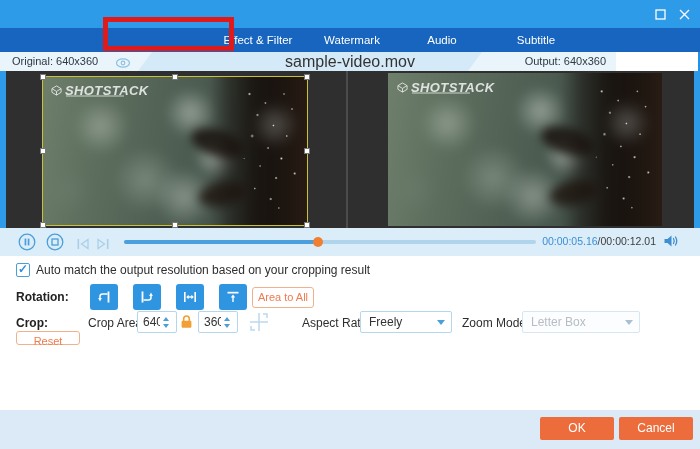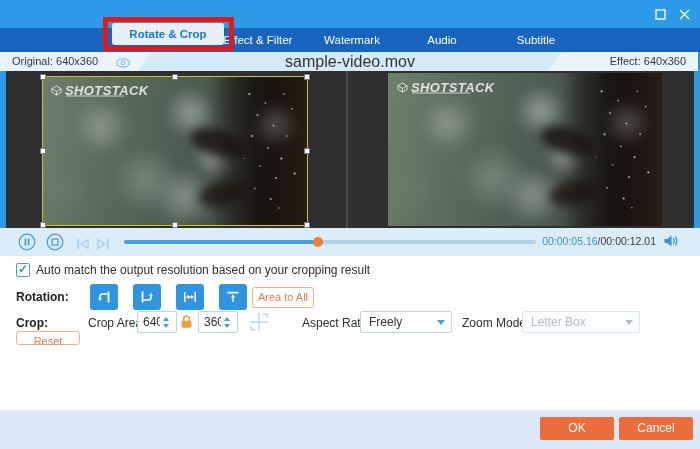--- a/index.html
+++ b/index.html
@@ -16,21 +16,21 @@
   
   .tabbar{position:absolute;left:0;top:28px;width:700px;height:24px;background:#1765BE;}
   .tab{position:absolute;top:0;height:24px;line-height:24px;color:#fff;font-size:11.5px;transform:translateX(-50%);white-space:nowrap;cursor:pointer;}
   .tab-active{
     position:absolute;left:112px;top:-5px;width:112px;height:22px;line-height:22px;
     background:#E8EFF6;color:#1778CF;font-size:11.5px;font-weight:bold;text-align:center;
     border-radius:3px;cursor:pointer;
   }
   .red-box{position:absolute;left:103px;top:-11px;width:131px;height:34px;border:5px solid #E01A1A;}
   
-  .infobar{position:absolute;left:0;top:52px;width:696px;height:19px;background:#D5EAF8;}
+  .infobar{position:absolute;left:0;top:52px;width:616px;height:19px;background:#D5EAF8;}
   .info-panel{position:absolute;top:0;height:19px;background:#EAF4FB;}
   .info-left{left:0;width:152px;clip-path:polygon(0 0,100% 0,calc(100% - 14px) 100%,0 100%);}
   .info-right{right:0;width:148px;clip-path:polygon(14px 0,100% 0,100% 100%,0 100%);}
   .info-text{position:absolute;top:0;line-height:19px;font-size:11px;color:#2E3944;white-space:nowrap;}
   .eye{position:absolute;left:115px;top:3px;}
   .filename{position:absolute;left:0;width:700px;text-align:center;top:0;line-height:19px;font-size:16px;color:#333;}
   
   .preview{position:absolute;left:0;top:71px;width:700px;height:157px;background:#302F2F;}
   .side-strip{position:absolute;top:0;height:157px;width:6px;background:#2E9BE8;}
   .strip-l{left:0;} .strip-r{right:0;}
@@ -130,40 +130,39 @@
         </svg>
     </div>
     <div class="win-btn btn-close">
       <svg width="11" height="11" viewBox="0 0 11 11">
           <path d="M1 1 L10 10 M10 1 L1 10" stroke="#fff" stroke-width="1.3"></path>
         </svg>
     </div>
   </div>
 
   <div class="tabbar">
-    <div class="tab-active">Rotate &amp; Crop</div>
     <div class="tab" style="left:352px">Watermark</div>
     <div class="tab" style="left:258px">Effect &amp; Filter</div>
     <div class="tab" style="left:442px">Audio</div>
     <div class="tab" style="left:536px">Subtitle</div>
     <div class="red-box"></div>
   </div>
 
   <div class="infobar">
     <div class="info-panel info-left"></div>
     <div class="info-panel info-right"></div>
     <span class="info-text" style="left:12px">Original: 640x360</span>
     <span class="eye">
       <svg width="16" height="12" viewBox="0 0 16 12">
           <ellipse cx="8" cy="6" rx="6.5" ry="4.2" fill="none" stroke="#8FC1E3" stroke-width="1.2"></ellipse>
           <circle cx="8" cy="6" r="1.8" fill="none" stroke="#8FC1E3" stroke-width="1.2"></circle>
         </svg>
     </span>
     <span class="filename">sample-video.mov</span>
-    <span class="info-text" style="right:10px">Effect: 640x360</span>
+    <span class="info-text" style="right:10px">Output: 640x360</span>
   </div>
 
   <div class="preview">
     <div class="side-strip strip-l"></div>
     <div class="side-strip strip-r"></div>
     <div class="divider"></div>
 
     <div class="video vid-left">
       <div class="scene">
         <div class="blurwrap">

